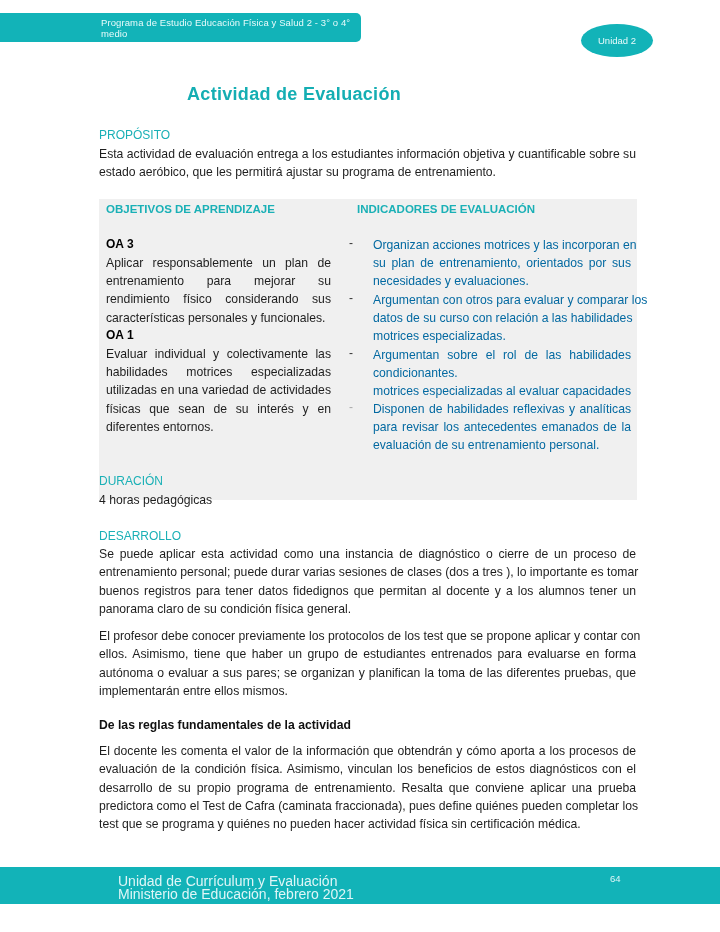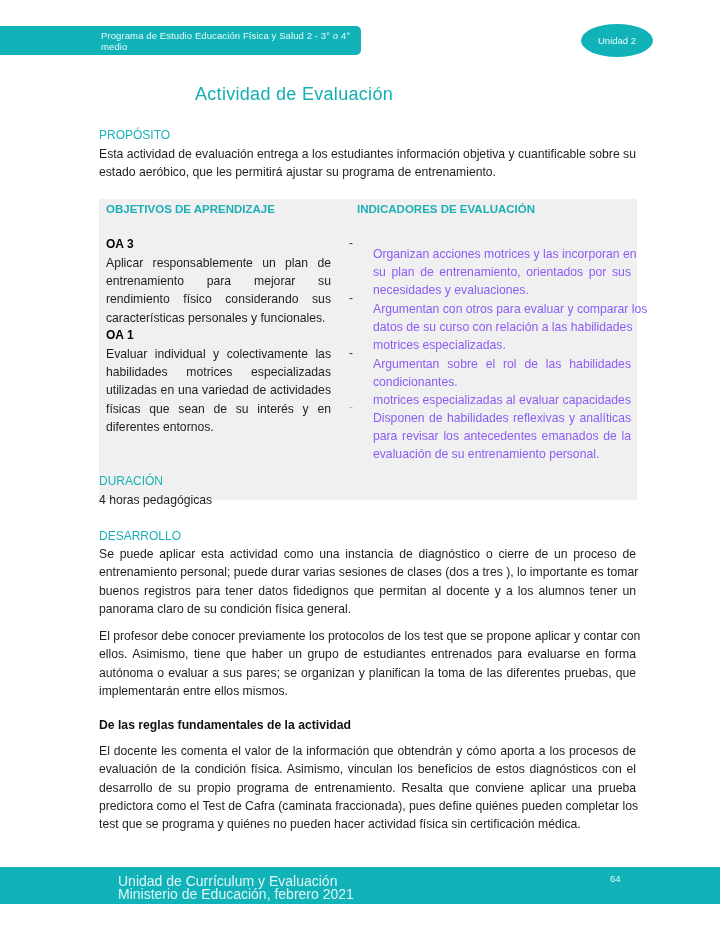--- a/index.html
+++ b/index.html
@@ -1,36 +1,36 @@
 <!DOCTYPE html>
 <html><head>
   <meta charset="utf-8">
   <style>
     * { box-sizing: border-box; margin: 0; padding: 0; }
     html, body { width: 720px; height: 932px; background: #ffffff; overflow: hidden; }
     body { position: relative; font-family: "Liberation Sans", sans-serif; color: #222; }
 
     .header-bar {
-      position: absolute; left: 0; top: 26px; width: 361px; height: 29px;
+      position: absolute; left: 0; top: 13px; width: 361px; height: 29px;
       background: #12b3b8; border-radius: 0 5px 5px 0;
       display: flex; align-items: center; justify-content: flex-start;
       padding-left: 101px;
     }
     .header-bar span { color: #e8fbfb; font-size: 9.5px; letter-spacing: 0.1px; }
 
     .unit-badge {
       position: absolute; left: 581px; top: 24px; width: 72px; height: 33px;
       background: #12b3b8; border-radius: 50%;
       display: flex; align-items: center; justify-content: center;
     }
     .unit-badge span { color: #e8fbfb; font-size: 9.5px; }
 
     .page-title {
       position: absolute; left: 0; top: 84px; width: 588px; text-align: center;
-      color: #14aeb3; font-size: 18px; font-weight: normal; letter-spacing: 0.3px;
+      color: #14aeb3; font-size: 18px; font-weight: bold; letter-spacing: 0.3px;
     }
 
     .section-label {
       position: absolute; left: 99px; color: #1ab0b6; font-size: 12px; font-weight: normal;
     }
     .para {
       position: absolute; left: 99px; width: 537px;
       font-size: 12.2px; line-height: 18.3px; color: #1e1e1e; text-align: justify;
     }
     .para .line { display: block; text-align: justify; text-align-last: justify; white-space: nowrap; }
@@ -48,21 +48,21 @@
     }
     .cell-text {
       position: absolute; left: 7px; width: 225px; font-size: 12.2px; line-height: 18.2px; color: #1e1e1e;
     }
     .cell-text .line { display: block; text-align: justify; text-align-last: justify; white-space: nowrap; }
     .cell-text .line.last { text-align-last: left; }
 
     .ind-item { position: absolute; left: 250px; width: 282px; }
     .ind-dash { position: absolute; left: 0; top: 0; font-size: 12px; color: #333; }
     .ind-dash.faded { color: #aaa; }
-    .ind-text { position: absolute; left: 24px; width: 258px; font-size: 12.2px; line-height: 18.2px; color: #8b5cf6; margin-top: 9px; }
+    .ind-text { position: absolute; left: 24px; width: 258px; font-size: 12.2px; line-height: 18.2px; color: #0369a1; }
     .ind-text .line { display: block; text-align: justify; text-align-last: justify; white-space: nowrap; }
     .ind-text .line.last { text-align-last: left; }
 
     .subheading {
       position: absolute; left: 99px; top: 718px; font-size: 12.2px; font-weight: bold; color: #111;
     }
 
     .footer-bar {
       position: absolute; left: 0; top: 867px; width: 720px; height: 37px;
       background: #12b3b8;

